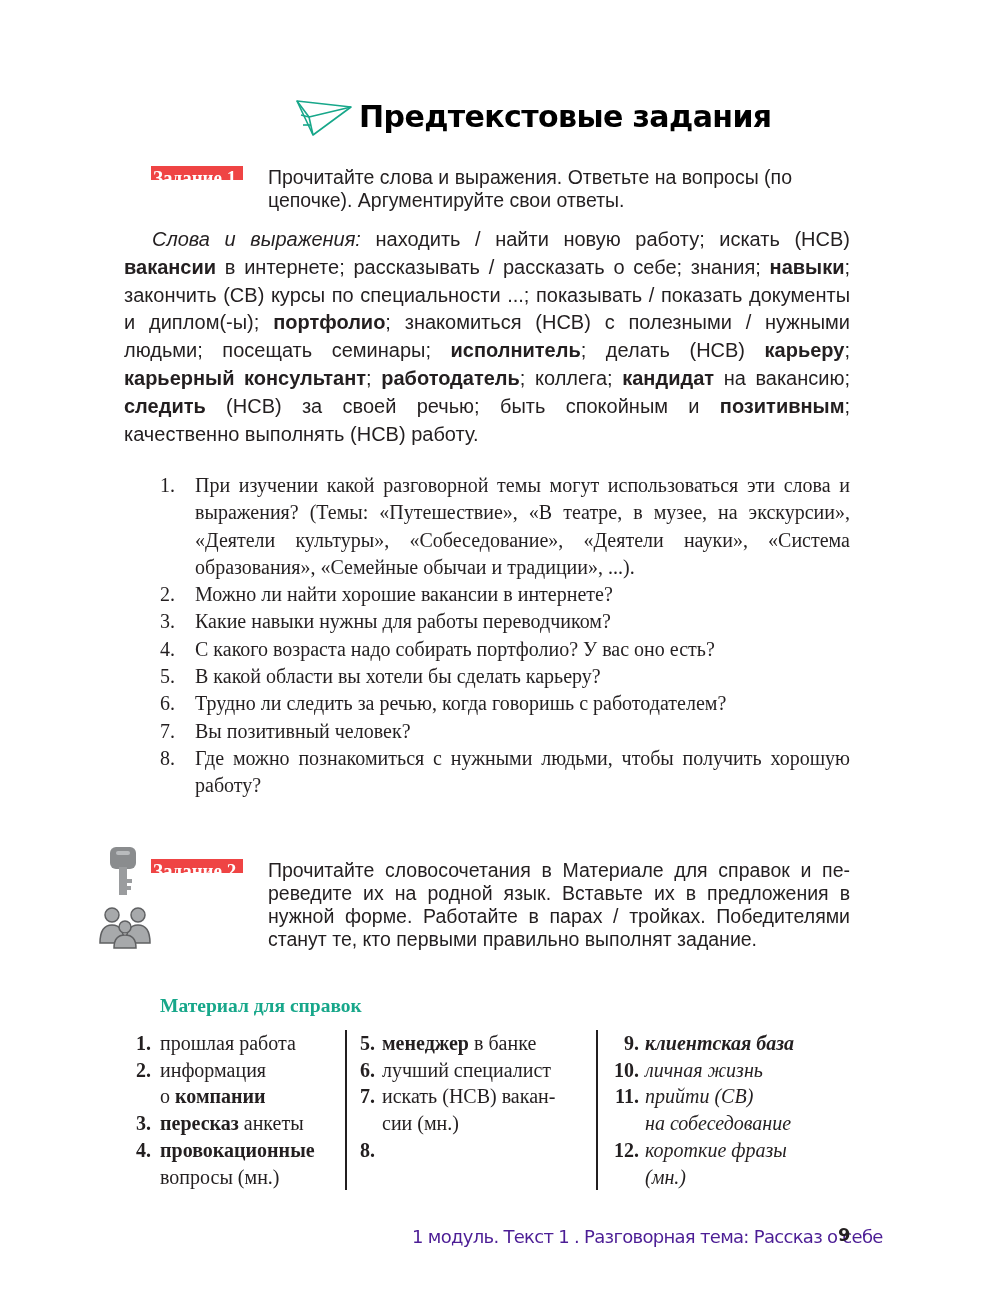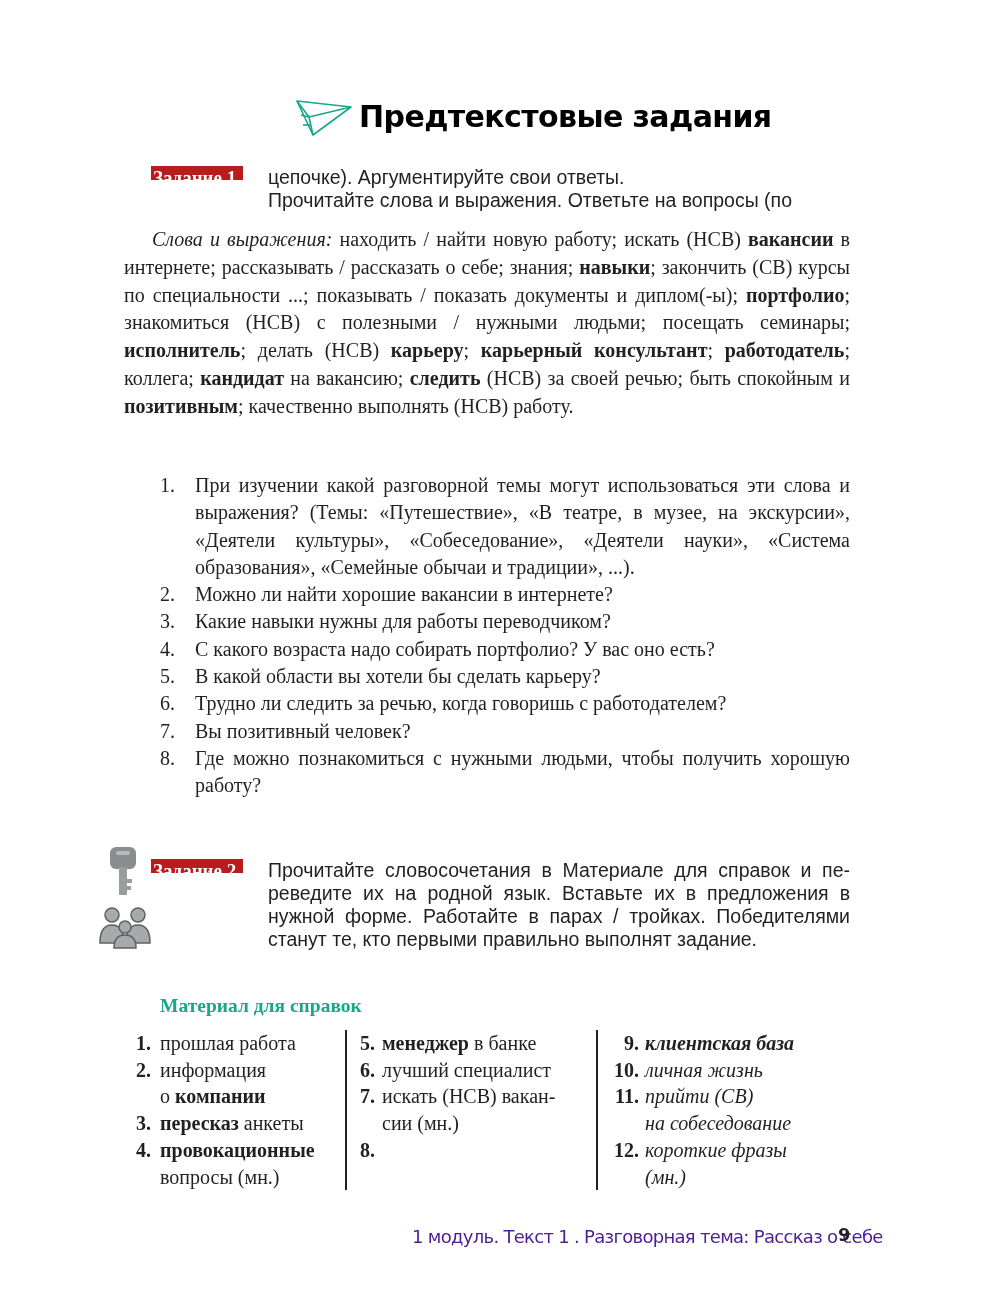--- a/index.html
+++ b/index.html
@@ -6,32 +6,32 @@
     body { width: 1000px; height: 1300px; position: relative; overflow: hidden; color: #231f20; }
     .page { position: absolute; left: 0; top: 0; width: 1000px; height: 1300px; }
 
     
     .section-header { position: absolute; left: 295px; top: 96px; height: 40px; display: flex; align-items: center; }
     .plane-icon { width: 58px; height: 42px; margin-right: 6px; }
     .section-title { font-family: "DejaVu Sans", sans-serif; font-size: 30px; font-weight: bold; letter-spacing: -0.6px; color: #000000; }
 
     
     .task { position: absolute; font-family: "Liberation Sans", sans-serif; font-size: 19.5px; line-height: 23px; color: #231f20; }
-    .task-badge { position: absolute; left: 0; top: 0; background: #b91c1c; color: #ffffff; font-family: "Liberation Serif", serif; font-weight: bold; font-size: 19px; padding: 0 2px; line-height: 23px; height: 14px; }
+    .task-badge { position: absolute; left: 0; top: 0; background: #ef4444; color: #ffffff; font-family: "Liberation Serif", serif; font-weight: bold; font-size: 19px; padding: 0 2px; line-height: 23px; height: 14px; }
     .task-text { position: absolute; text-align: justify; }
 
     #task1 { left: 151px; top: 166px; width: 700px; height: 50px; }
     #task1 .task-text { left: 117px; top: 0; width: 582px; text-indent: 0; }
     #task1 .task-text .cont { display: block; }
 
     #task2 { left: 151px; top: 859px; width: 700px; height: 96px; }
     #task2 .task-text { left: 117px; top: 0; width: 582px; }
 
     
-    .vocab { position: absolute; left: 124px; top: 226px; width: 726px; font-family: Liberation Serif, serif; font-size: 20px; line-height: 27.8px; text-align: justify; color: #231f20; text-indent: 28px; }
+    .vocab { position: absolute; left: 124px; top: 226px; width: 726px; font-family: Liberation Sans, sans-serif; font-size: 20px; line-height: 27.8px; text-align: justify; color: #231f20; text-indent: 28px; }
     .vocab .lead { font-style: italic; }
     .vocab b { font-weight: bold; }
 
     
     .questions { position: absolute; left: 160px; top: 472px; width: 690px; margin: 0; padding: 0; list-style: none; font-family: "Liberation Serif", "DejaVu Serif", serif; font-size: 20px; line-height: 27.3px; color: #231f20; }
     .questions li { position: relative; padding-left: 35px; text-align: justify; }
     .questions .qnum { position: absolute; left: 0; top: 0; }
 
     
     .key-icon { position: absolute; left: 108px; top: 845px; width: 30px; height: 52px; }
@@ -74,22 +74,22 @@
         <path d="M6 20 L14 22"></path>
         <path d="M8 30 L16 30"></path>
       </g>
     </svg>
     <span class="section-title">Предтекстовые задания</span>
   </div>
 
   <div class="task" id="task1">
     <span class="task-badge">Задание 1.</span>
     <div class="task-text">
+      <span class="cont">Прочитайте слова и выражения. Ответьте на вопросы (по</span>
       <span class="cont">цепочке). Аргументируйте свои ответы.</span>
-      <span class="cont">Прочитайте слова и выражения. Ответьте на вопросы (по</span>
     </div>
   </div>
 
   <p class="vocab" style="margin:0;">
     <span class="lead">Слова и выражения:</span><span id="vocab-parts"><span> находить / найти новую работу; искать (НСВ) </span><b>вакансии</b><span> в интернете; рассказывать / рассказать о себе; знания; </span><b>на­выки</b><span>; закончить (СВ) курсы по специальности ...; показывать / пока­зать документы и диплом(-ы); </span><b>портфолио</b><span>; знакомиться (НСВ) с по­лезными / нужными людьми; посещать семинары; </span><b>исполнитель</b><span>; де­лать (НСВ) </span><b>карьеру</b><span>; </span><b>карьерный консультант</b><span>; </span><b>работодатель</b><span>; коллега; </span><b>кандидат</b><span> на вакансию; </span><b>следить</b><span> (НСВ) за своей речью; быть спокой­ным и </span><b>позитивным</b><span>; качественно выполнять (НСВ) работу.</span></span>
   </p>
 
   <ol class="questions" id="questions-list">
       <li><span class="qnum">1.</span><span>При изучении какой разговорной темы могут использоваться эти слова и выражения? (Темы: «Путешествие», «В театре, в музее, на экскурсии», «Деятели культуры», «Собеседова­ние», «Деятели науки», «Система образования», «Семейные обычаи и традиции», ...).</span></li>
       <li><span class="qnum">2.</span><span>Можно ли найти хорошие вакансии в интернете?</span></li>

